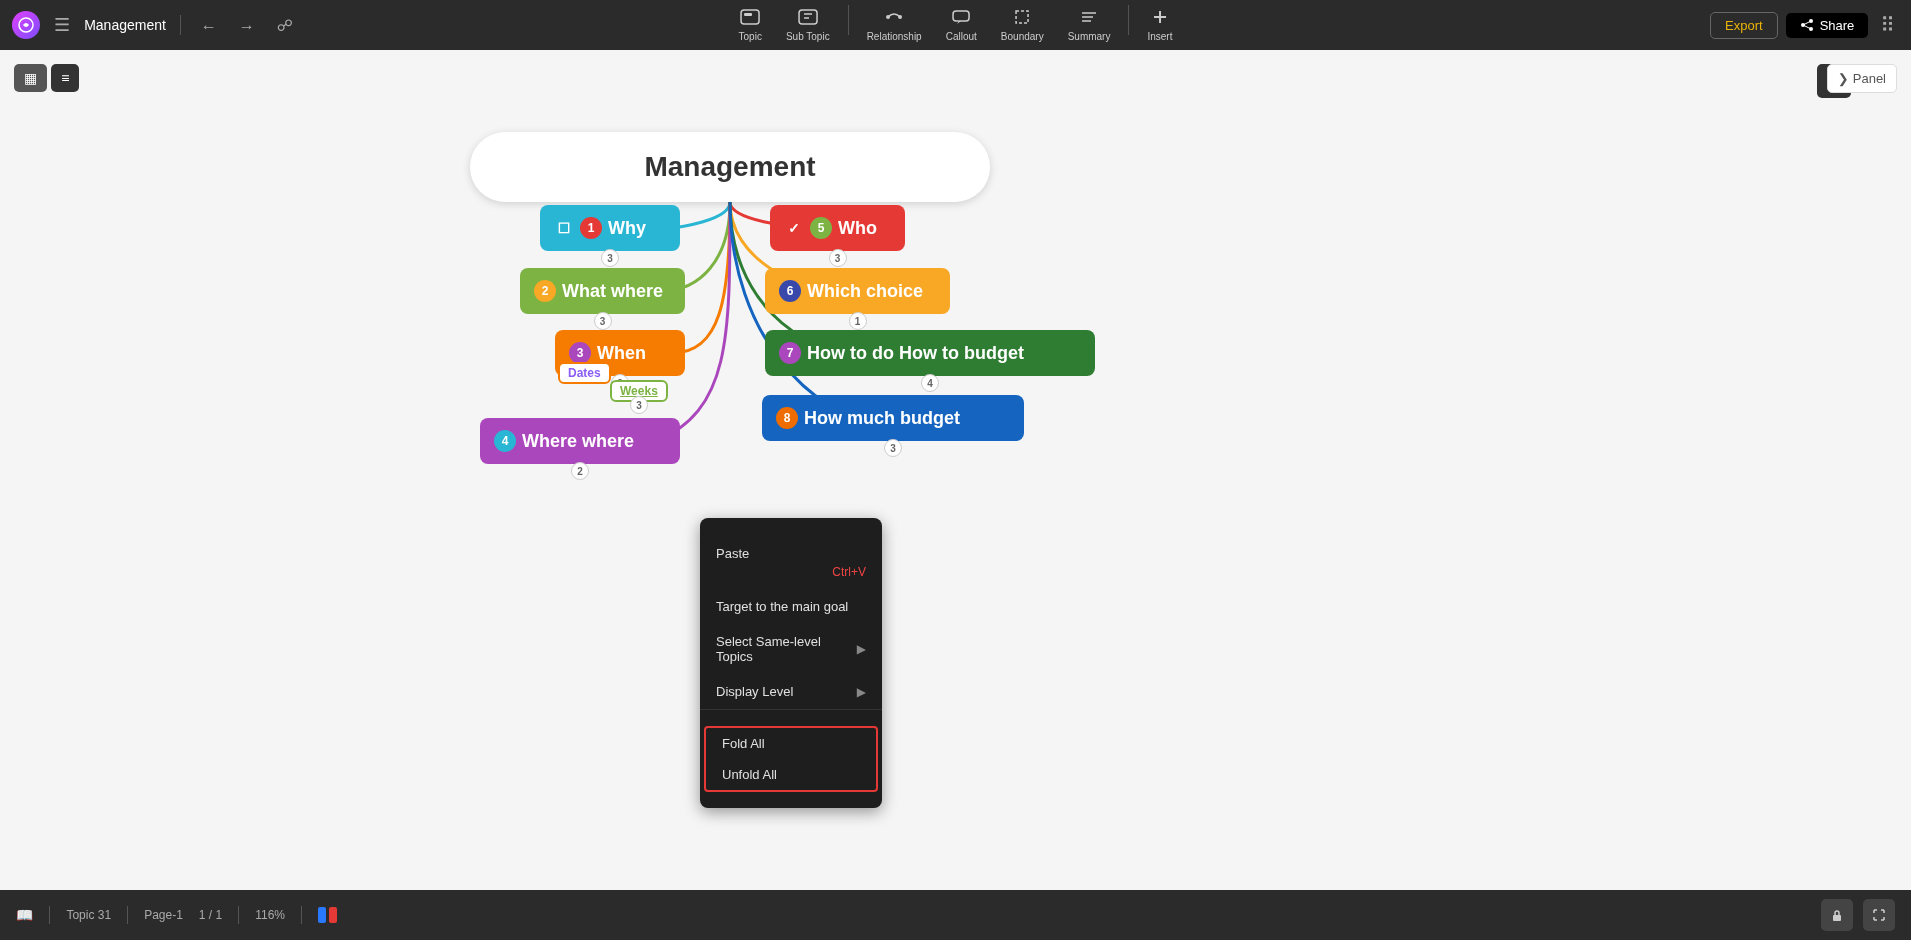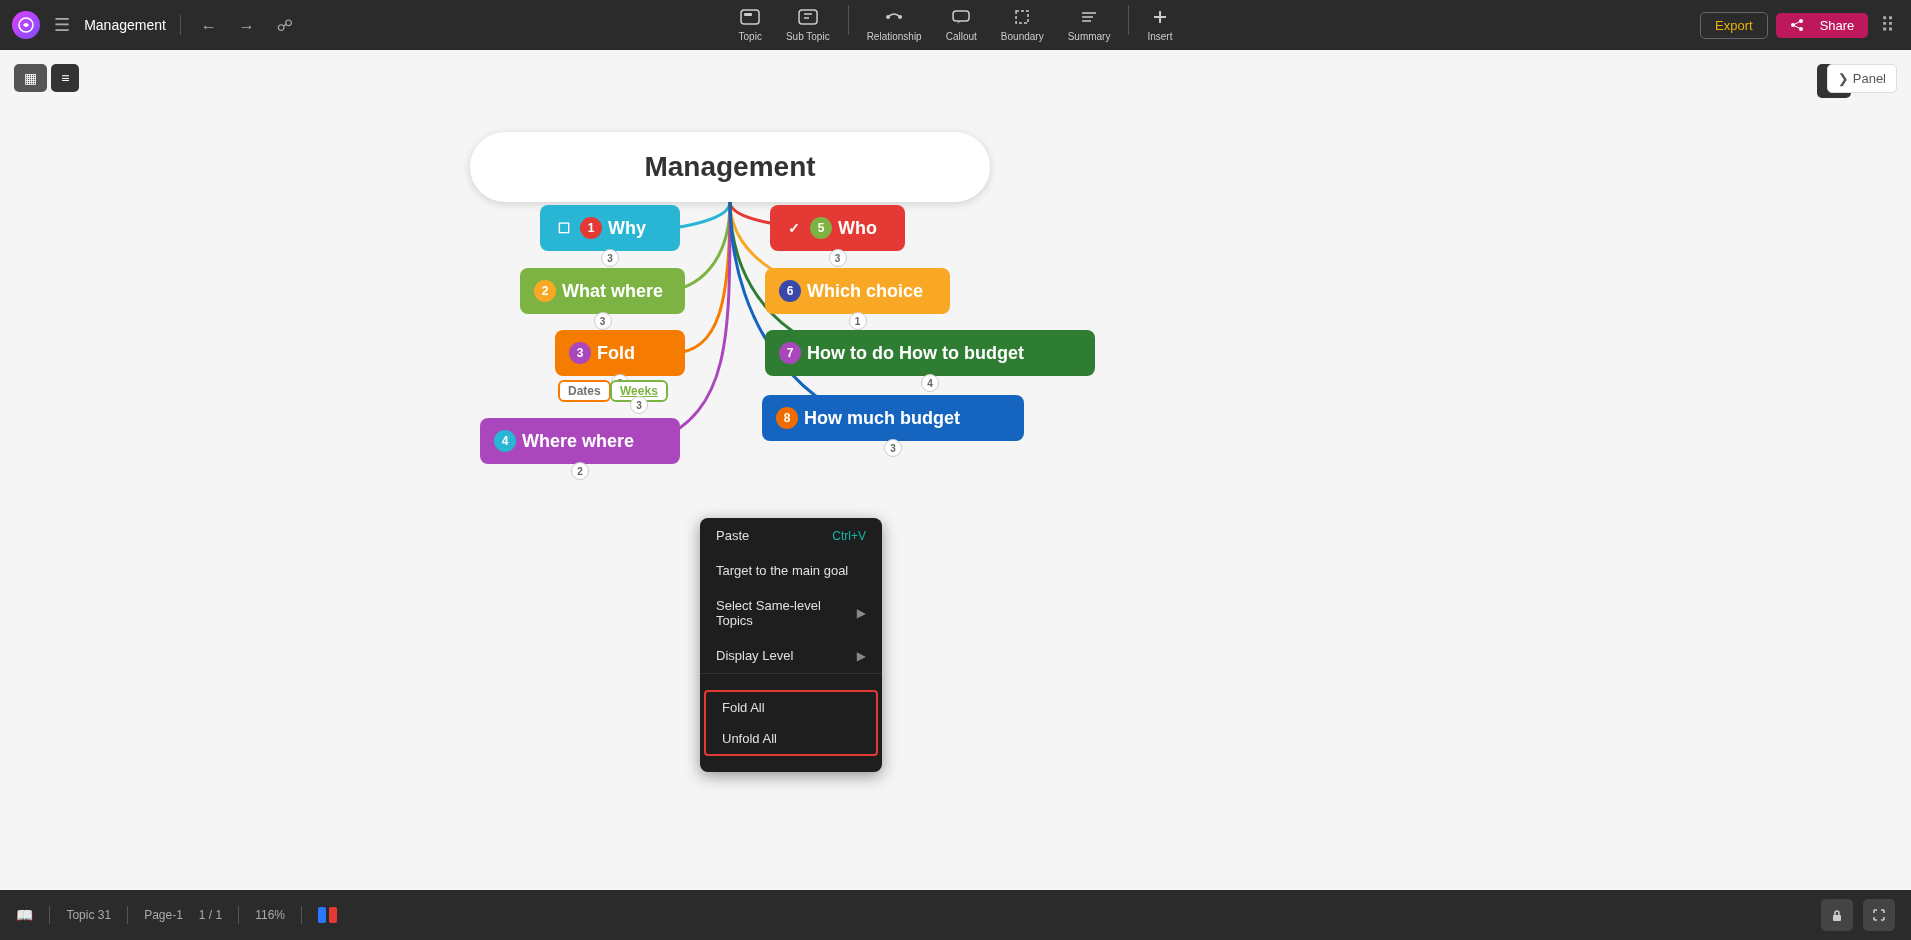--- a/index.html
+++ b/index.html
@@ -66,23 +66,23 @@
     }
     .tool-btn .icon { font-size: 16px; }
     .tool-sep {
       width: 1px; height: 30px; background: #555; margin: 0 4px;
     }
     .export-btn {
       background: none; border: 1px solid #666; color: #eab308;
       padding: 5px 14px; border-radius: 5px; cursor: pointer; font-size: 13px;
     }
     .share-btn {
-      background: #be185d; border: none; color: #fff;
+      background: #000000; border: none; color: #fff;
       padding: 5px 14px; border-radius: 5px; cursor: pointer; font-size: 13px;
-      display: flex; align-items: center; gap: 16px;
+      display: flex; align-items: center; gap: 6px;
     }
     .grid-btn {
       color: #aaa; background: none; border: none; cursor: pointer;
       font-size: 20px; padding: 4px;
     }
 
     
     #main {
       width: 100%;
       height: 890px;
@@ -181,21 +181,21 @@
       box-shadow: 0 4px 16px rgba(0,0,0,0.4);
       z-index: 200;
     }
     .ctx-item {
       padding: 10px 16px;
       color: #e0e0e0;
       font-size: 13px;
       cursor: pointer;
       display: flex; align-items: center; justify-content: space-between;
     }
-    .ctx-shortcut { color: #14b8a6; font-size: 12px; }
+    .ctx-shortcut { color: #ef4444; font-size: 12px; margin-top: 37px; }
     .ctx-arrow { color: #888; font-size: 12px; }
     .ctx-divider { height: 1px; background: #333; }
     .ctx-item-fold { padding: 8px 16px; }
     .ctx-item-unfold { padding: 8px 16px; }
 
     
     #statusbar {
       position: absolute;
       bottom: 0; left: 0;
       width: 100%;
@@ -388,25 +388,25 @@
   </div>
 
   <div class="topic-node" style="background:#7cb342; top:218px; left:520px; width:165px;">
     <div class="topic-badge" style="background:#f9a825;">2</div>
     <span>What where</span>
     <div class="child-count">3</div>
   </div>
 
   <div class="topic-node" style="background:#f57c00; top:280px; left:555px; width:130px;">
     <div class="topic-badge" style="background:#ab47bc;">3</div>
-    <span>Fold</span>
+    <span>When</span>
     <div class="child-count">3</div>
   </div>
 
-  <div class="sub-node" style="border-color:#f57c00; color:#737373; top:330px; left:558px;">
+  <div class="sub-node" style="border-color:#f57c00; color:#8b5cf6; top:312px; left:558px;">
     <span>Dates</span>
   </div>
   <div class="sub-node" style="border-color:#7cb342; color:#7cb342; top:330px; left:610px;text-decoration:underline;">
     <span>Weeks</span>
     <div class="child-count" style="bottom:-14px;">3</div>
   </div>
 
   <div class="topic-node" style="background:#ab47bc; top:368px; left:480px; width:200px;">
     <div class="topic-badge" style="background:#29b6d4;">4</div>
     <span>Where where</span>

